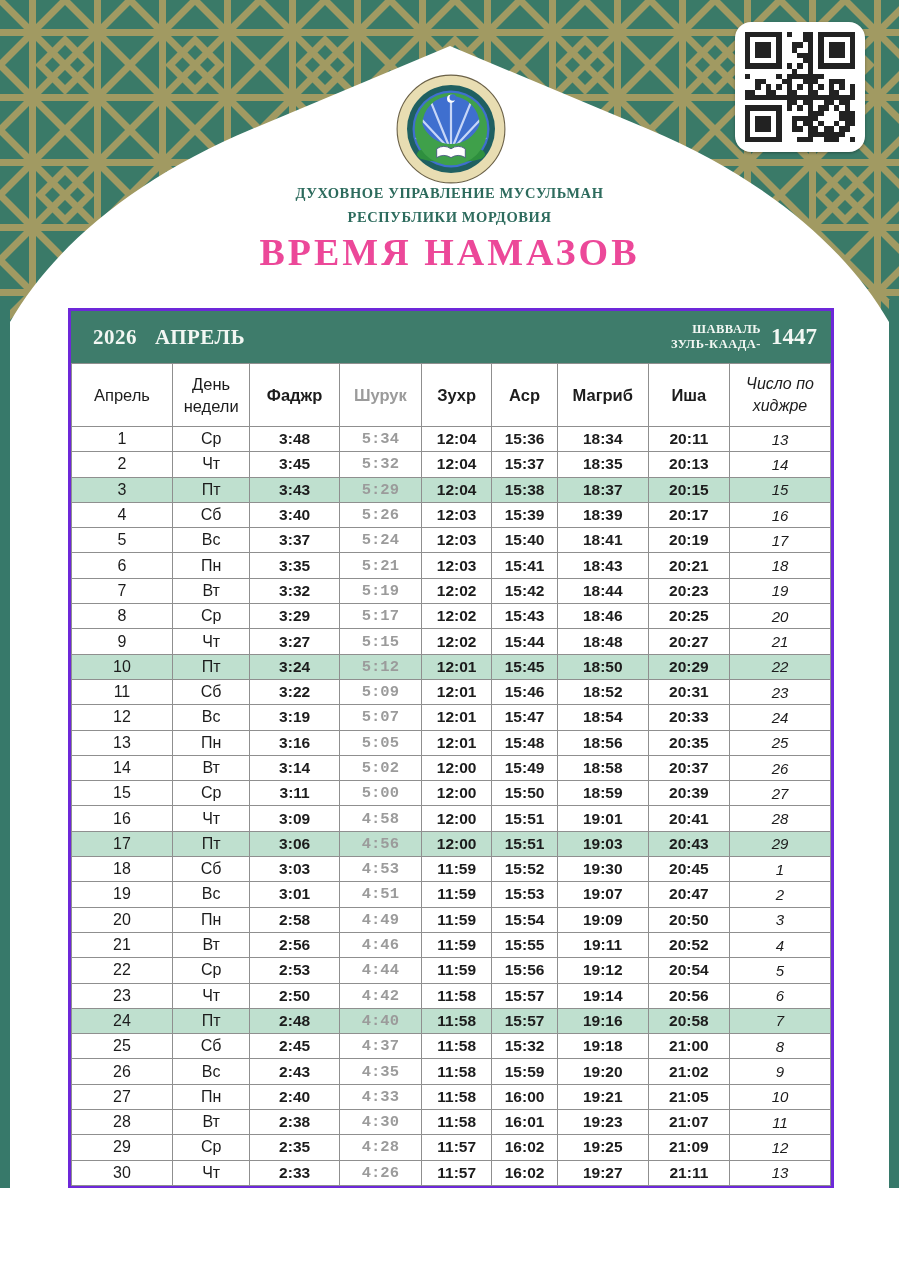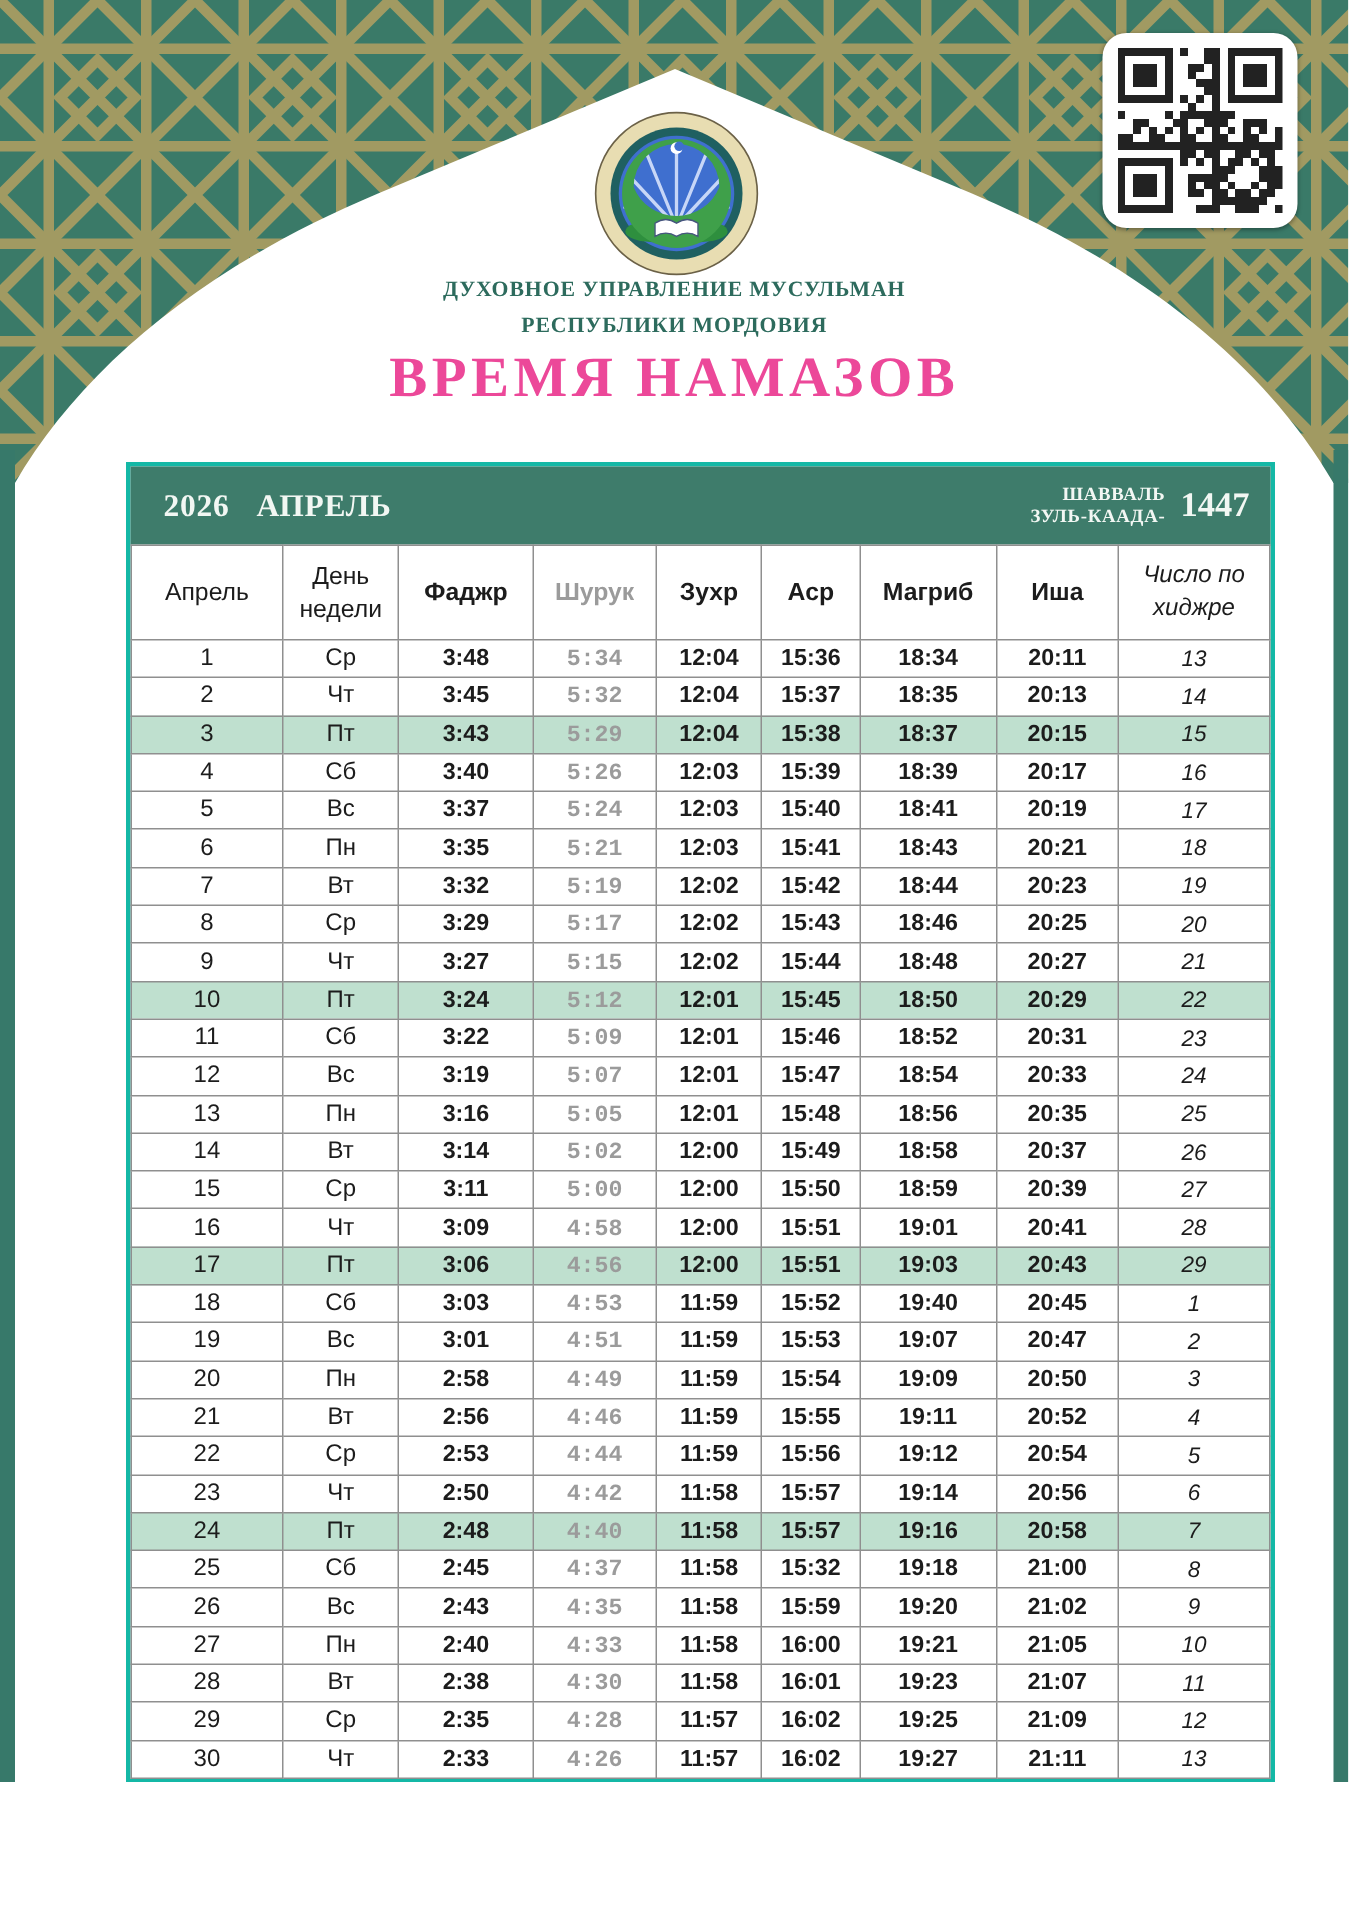--- a/index.html
+++ b/index.html
@@ -18,21 +18,21 @@
   .logo svg{width:110px;height:110px;display:block;}
 
   .org-line{position:absolute;left:0;width:899px;text-align:center;
             font-family:"Liberation Serif",serif;font-weight:bold;color:#2d6b5d;
             font-size:14.5px;letter-spacing:.6px;}
   .org-line.l1{top:185px;} .org-line.l2{top:209px;}
   .page-title{position:absolute;left:0;top:230px;width:899px;text-align:center;
               font-family:"Liberation Serif",serif;font-weight:bold;color:#ec4899;
               font-size:38px;letter-spacing:3px;}
 
-  .table-wrap{position:absolute;left:84px;top:308px;width:766px;border:3px solid #14b8a6;
+  .table-wrap{position:absolute;left:68px;top:308px;width:766px;border:3px solid #6d28d9;
               background:#fff;box-sizing:border-box;}
   .month-bar{height:52px;background:#3e7c6b;color:#f2f7f3;display:flex;align-items:center;
              justify-content:space-between;padding:0 14px 0 22px;
              font-family:"Liberation Serif",serif;font-weight:bold;}
   .month-bar .left{font-size:21px;letter-spacing:.5px;}
   .month-bar .left .month{margin-left:18px;}
   .month-bar .right{display:flex;align-items:center;gap:10px;}
   .month-bar .hijri-months{font-size:12.5px;line-height:15px;text-align:right;letter-spacing:.5px;white-space:pre-line;}
   .month-bar .hijri-year{font-size:23px;text-align:center;}
 
@@ -480,21 +480,21 @@
             <td class="c7">20:43</td>
             <td class="c8">29</td>
           </tr>
           <tr>
             <td class="c0">18</td>
             <td class="c1">Сб</td>
             <td class="c2">3:03</td>
             <td class="c3">4:53</td>
             <td class="c4">11:59</td>
             <td class="c5">15:52</td>
-            <td class="c6">19:40</td>
+            <td class="c6">19:30</td>
             <td class="c7">20:45</td>
             <td class="c8">1</td>
           </tr>
           <tr>
             <td class="c0">19</td>
             <td class="c1">Вс</td>
             <td class="c2">3:01</td>
             <td class="c3">4:51</td>
             <td class="c4">11:59</td>
             <td class="c5">15:53</td>

